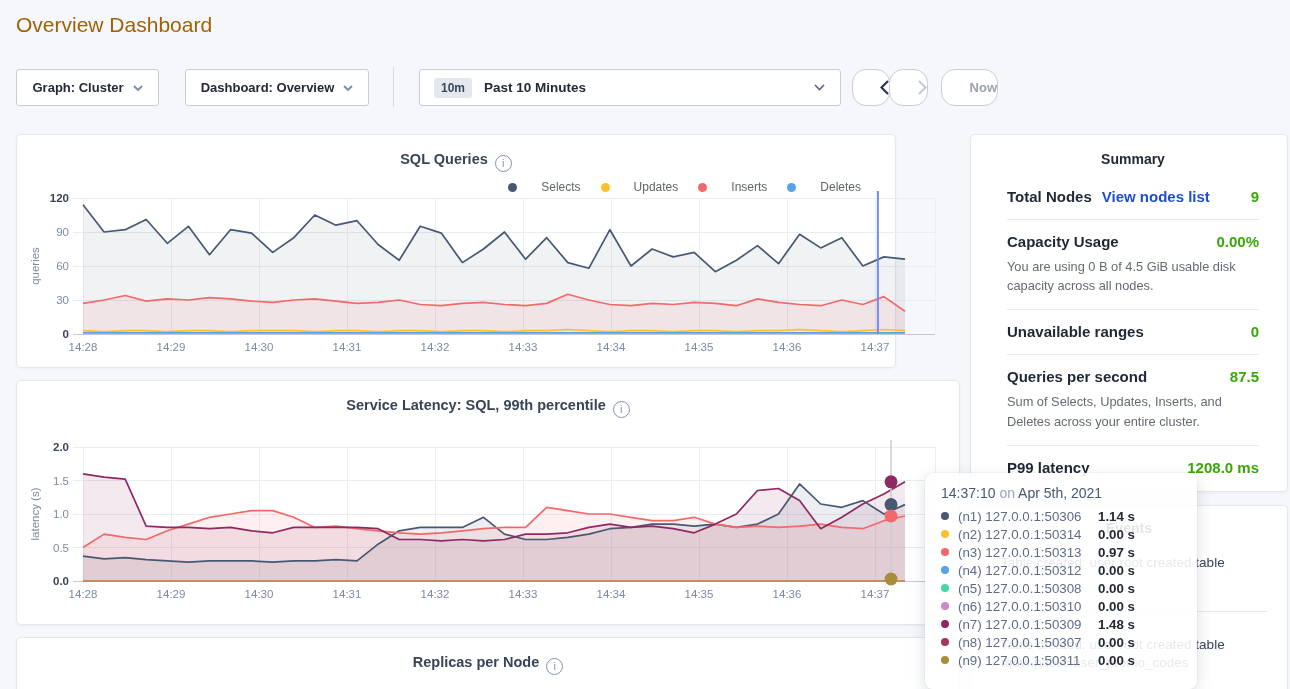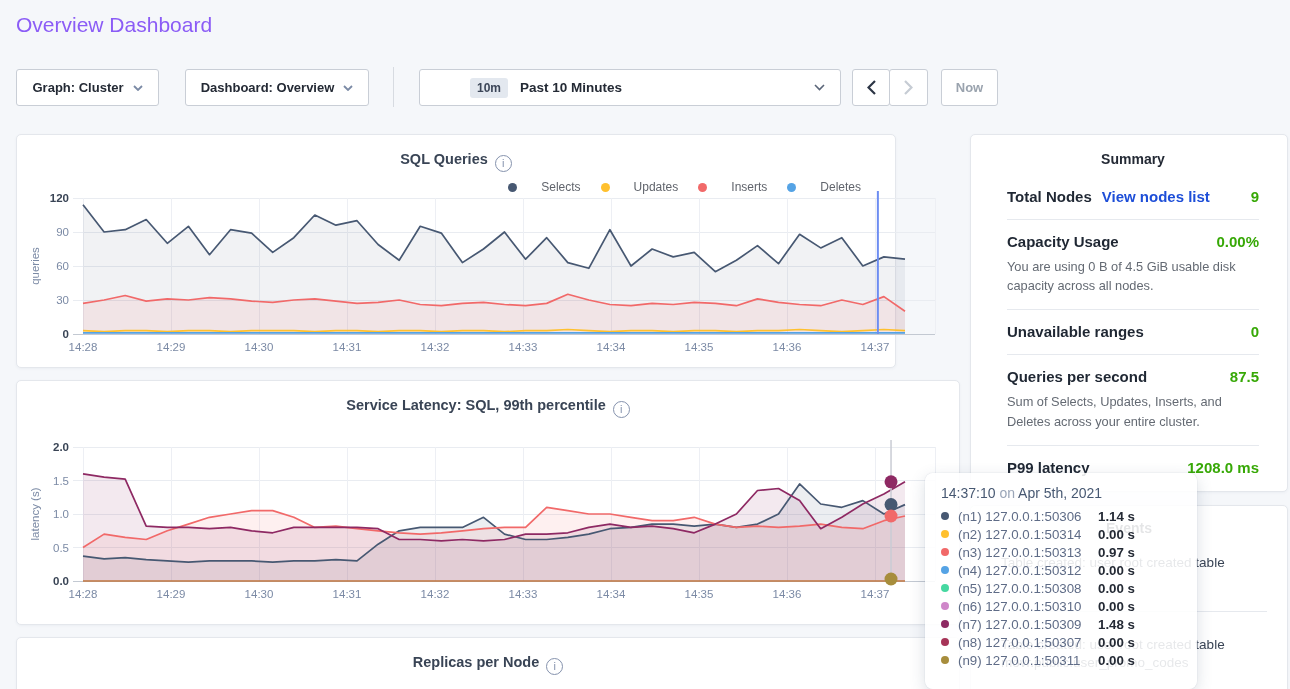--- a/index.html
+++ b/index.html
@@ -5,36 +5,36 @@
   * { margin:0; padding:0; box-sizing:border-box; }
   html,body { width:1290px; height:689px; overflow:hidden; }
   body {
     position:relative;
     background:#f5f7fa;
     font-family:"Liberation Sans", sans-serif;
     color:#242a35;
   }
   .page-title {
     position:absolute; left:16px; top:13px;
-    font-size:21px; font-weight:500; color:#8b5cf6;
+    font-size:21px; font-weight:500; color:#a16207;
   }
   
   .ctrl { position:absolute; top:69px; height:37px; background:#fff;
     border:1px solid #c9ced6; border-radius:3px; display:flex; align-items:center;
     cursor:pointer; }
   .dd { font-size:13px; font-weight:700; color:#242a35; justify-content:center; gap:9px; }
   .dd-graph { left:16px; width:143px; }
   .dd-dash  { left:185px; width:184px; }
   .ctrl-divider { position:absolute; left:393px; top:67px; height:40px; width:1px; background:#d7dbe1; }
   .range { left:419px; width:422px; padding:0 14px; gap:12px; }
   .range-badge { background:#e3e8ef; border-radius:3px; font-size:12px; font-weight:700;
-    color:#3c4658; padding:3px 7px;margin-left:36px; }
+    color:#3c4658; padding:3px 7px; }
   .range-label { font-size:13.5px; font-weight:700; color:#242a35; }
   .range .chev { position:absolute; right:15px; }
-  .navbtn { justify-content:center; font-weight:700; }
+  .navbtn { justify-content:flex-end; font-weight:700;border-radius:14px; }
   .btn-prev { left:852px; width:38px; }
   .btn-next { left:889px; width:39px; }
   .btn-now  { left:941px; width:57px; font-size:13px; color:#9aa3ae; cursor:default; }
   .chev svg { display:block; }
   
   .card { position:absolute; background:#fff; border:1px solid #e4e7ec; border-radius:5px;
     box-shadow:0 1px 3px rgba(56,76,108,0.05); }
   .card-sql      { left:16px; top:134px; width:880px; height:234px; }
   .card-latency  { left:16px; top:380px; width:944px; height:245px; }
   .card-replicas { left:16px; top:637px; width:944px; height:80px; }

